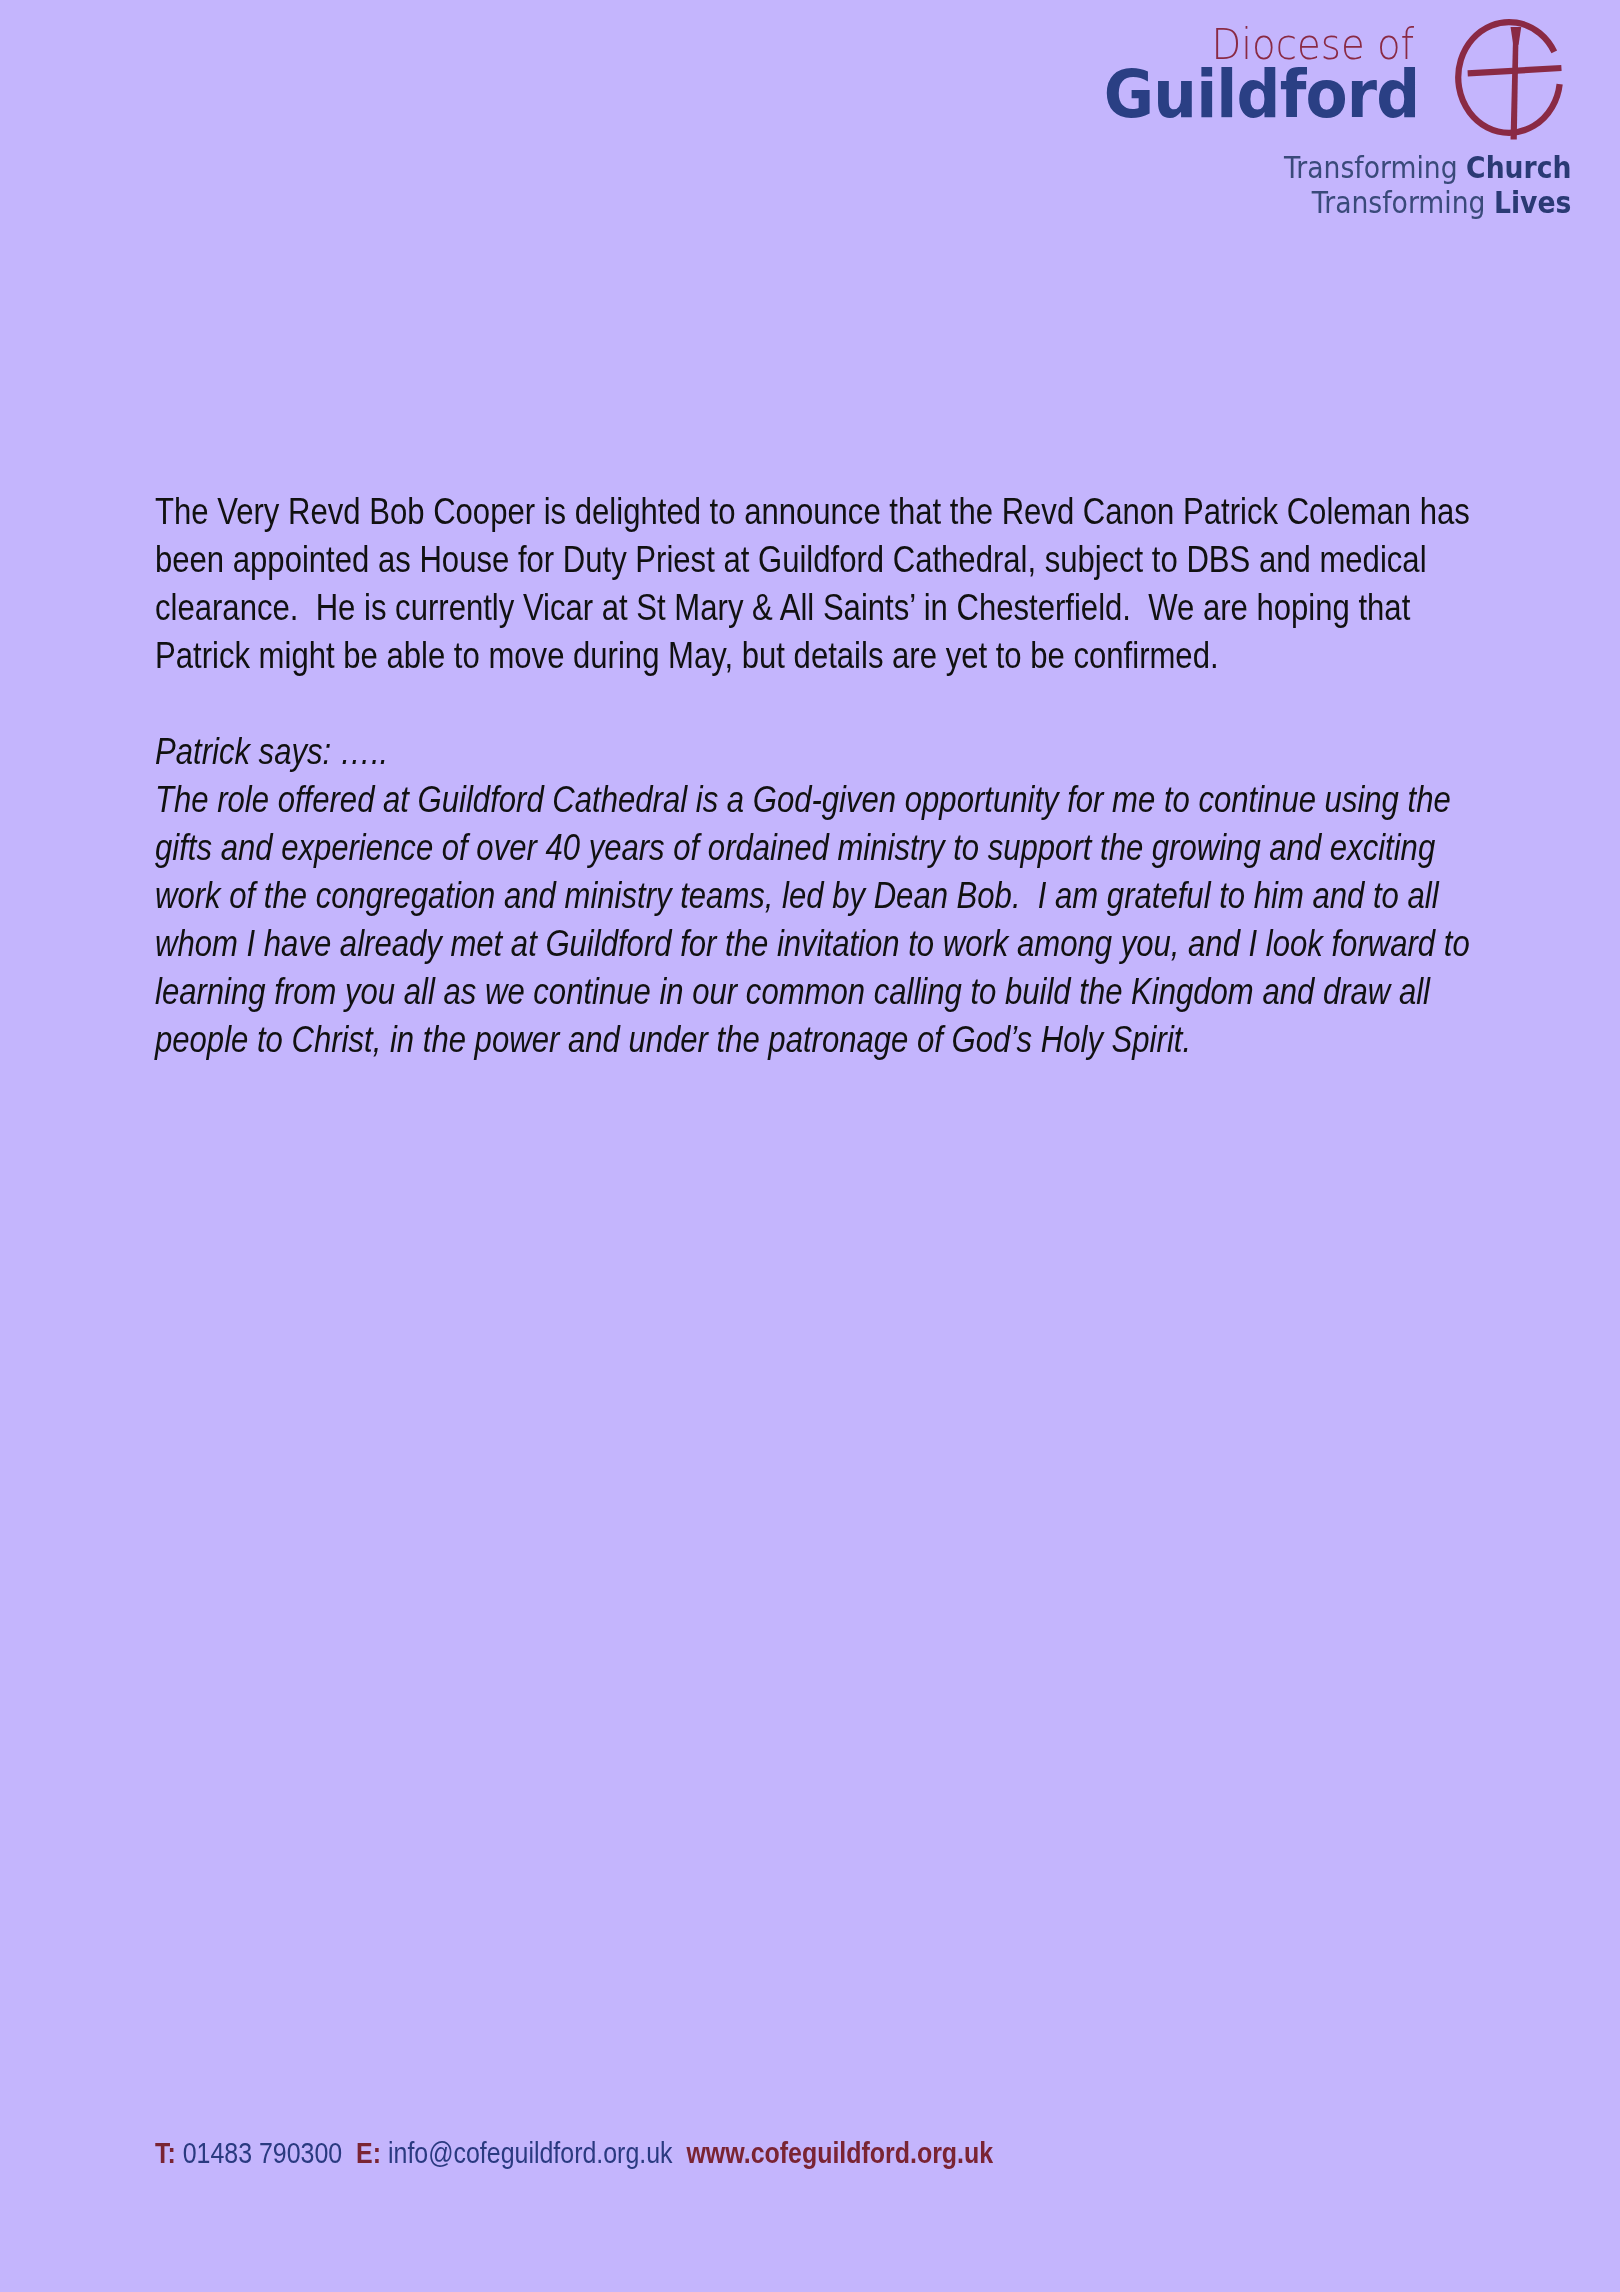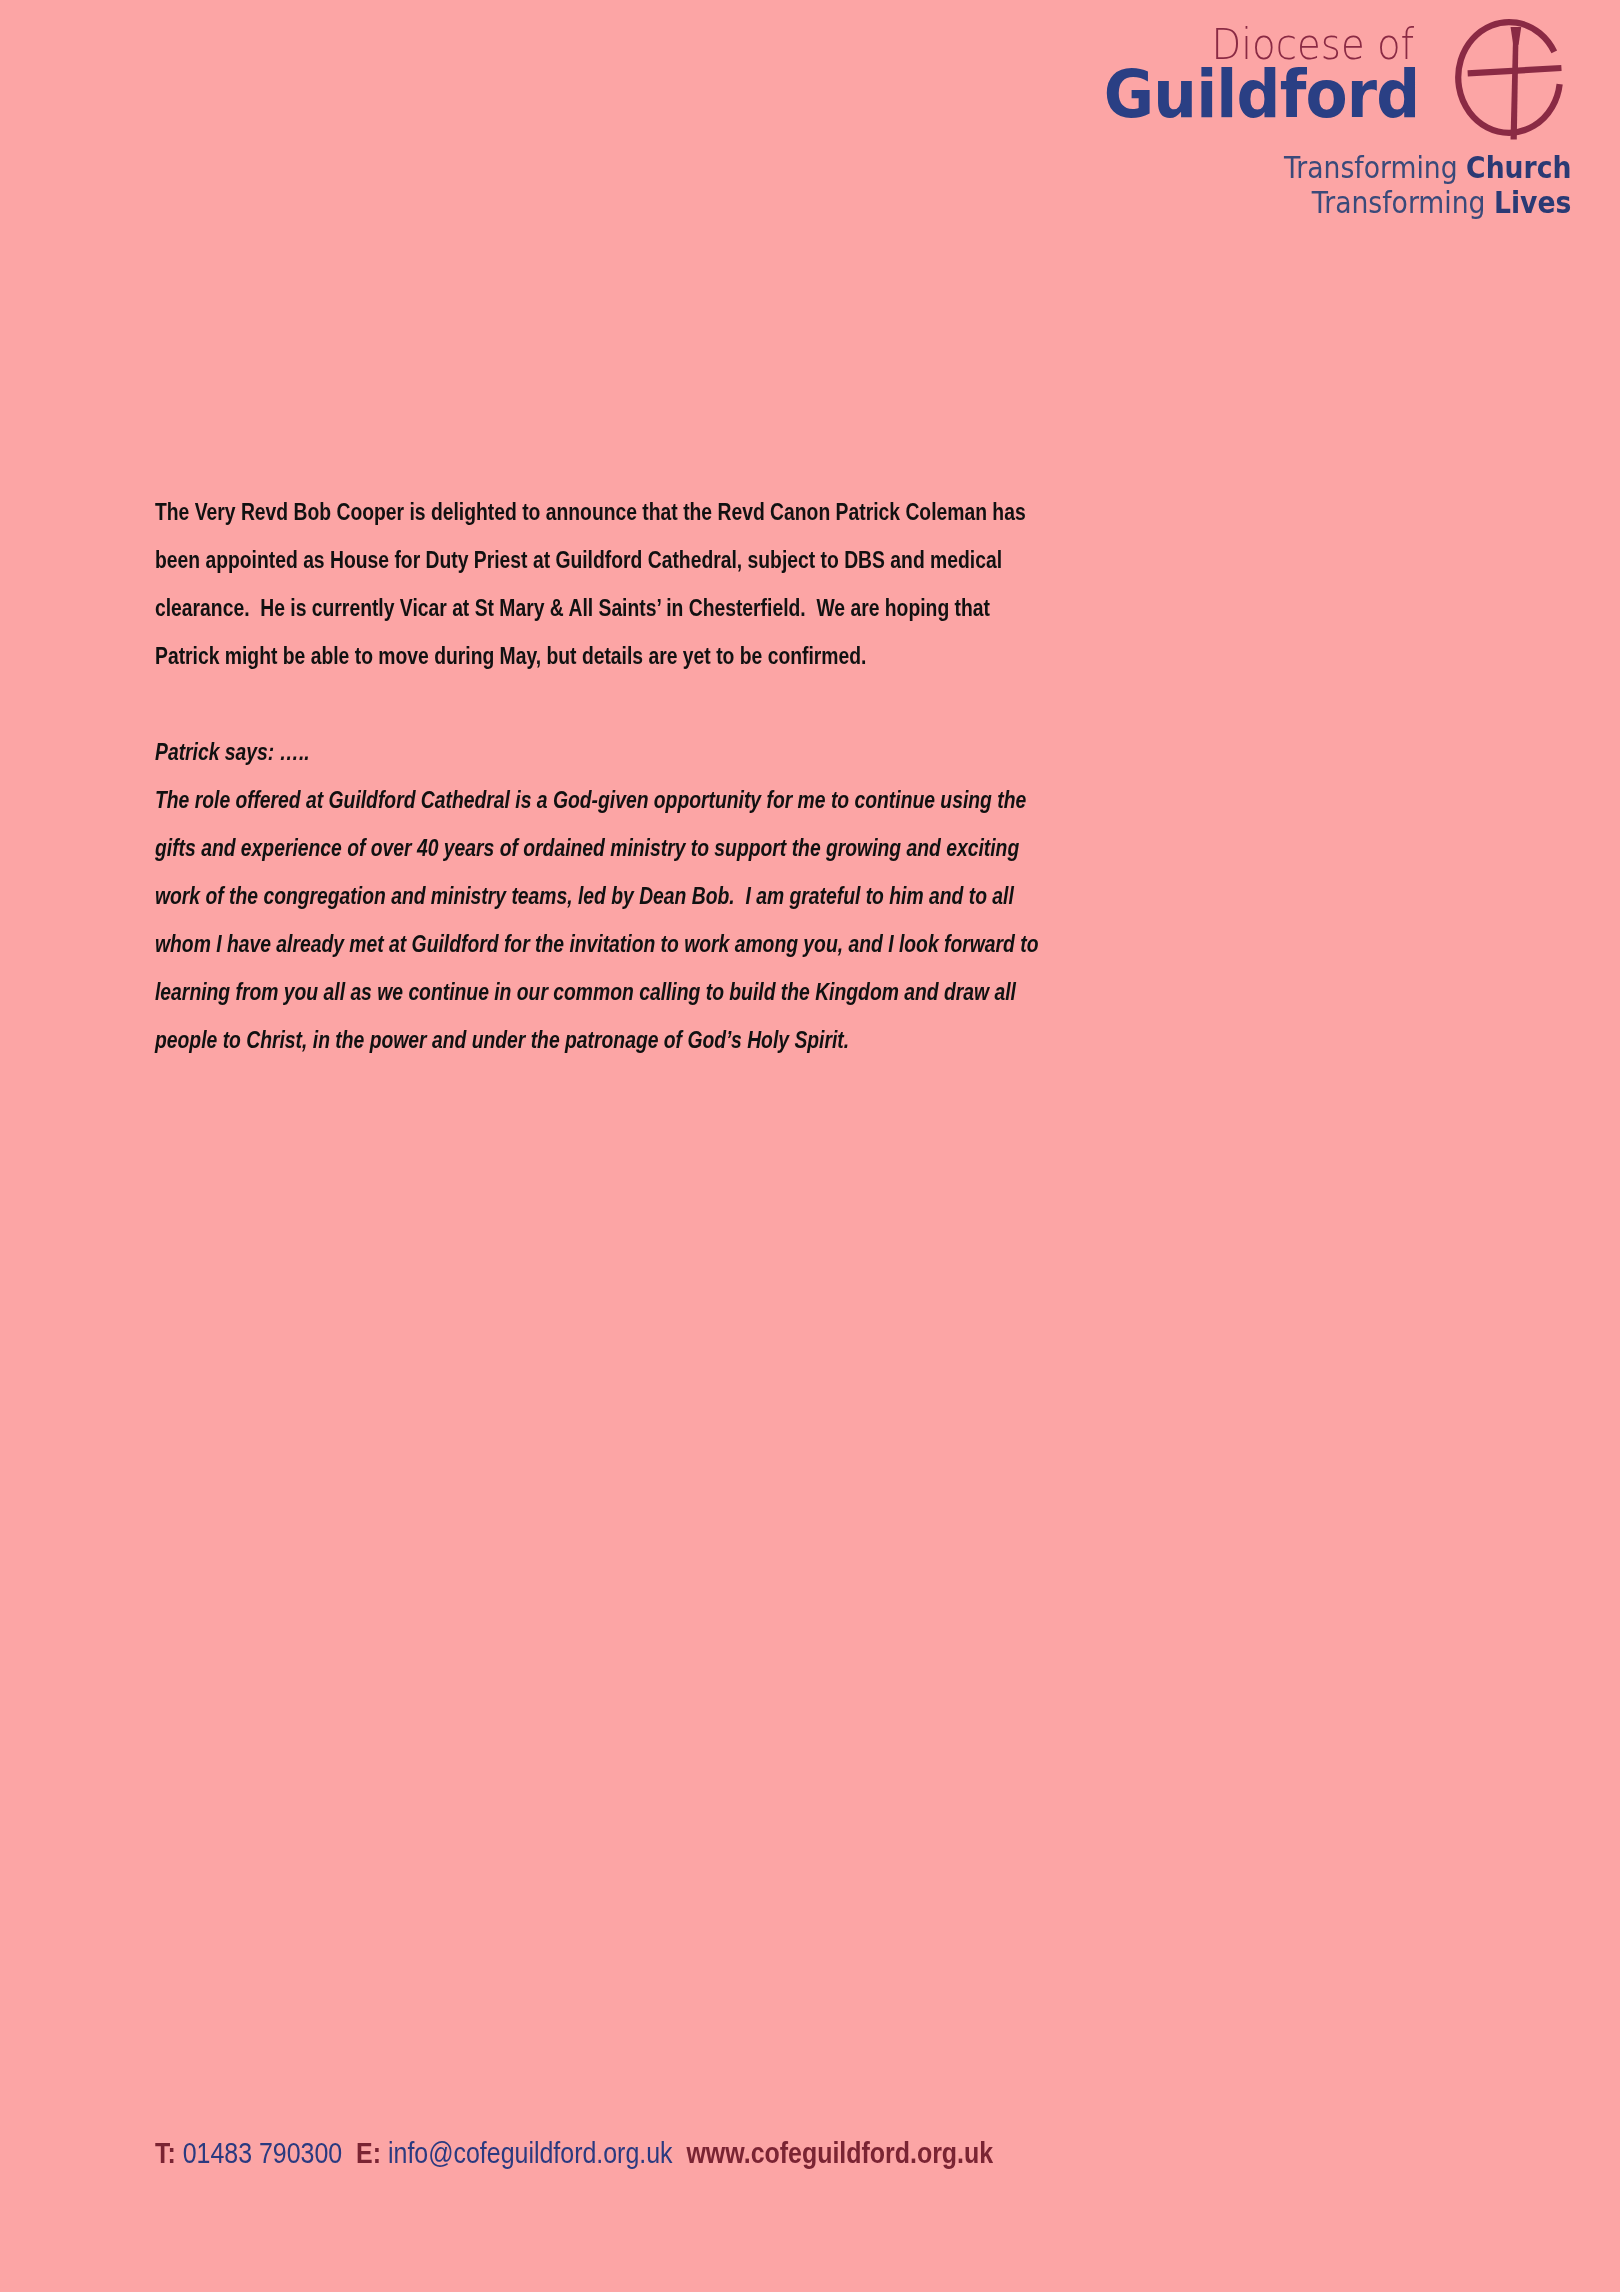--- a/index.html
+++ b/index.html
@@ -1,35 +1,35 @@
 <!DOCTYPE html>
 <html style="font-size:14.3px"><head>
 <meta charset="utf-8">
 <style>
   html, body { margin: 0; padding: 0; background: #ffffff; }
   body { width: 1620px; height: 2293px; position: relative; overflow: hidden; font-family: "Liberation Sans", sans-serif; }
-  .page { position: absolute; left: 0; top: 0; width: 1620px; height: 2293px; background: #fca5a5; }
+  .page { position: absolute; left: 0; top: 0; width: 1620px; height: 2293px; background: #c4b5fd; }
 
   
   .logo { position: absolute; left: 1137px; top: 9px; width: 466px; height: 224px; }
   .logo-diocese { position: absolute; right: 189px; top: 10.7px; font-family: "DejaVu Sans", sans-serif; font-weight: 300; font-size: 42px; color: #8a2a44; letter-spacing: 0px; white-space: nowrap; transform: scaleX(0.92); transform-origin: right center; }
   .logo-guildford { position: absolute; right: 184px; top: 47px; font-family: "DejaVu Sans", sans-serif; font-weight: bold; font-size: 66px; color: #2a3f84; white-space: nowrap; transform: scaleX(0.93); transform-origin: right center; letter-spacing: -0.9px; }
   .logo-mark { position: absolute; left: 317px; top: 9px; width: 122px; height: 125px; }
   .logo-tag { position: absolute; right: 32px; font-family: "DejaVu Sans", sans-serif; font-size: 29.6px; color: #3a4a7a; white-space: nowrap; transform: scaleX(0.9); transform-origin: right center; }
   .logo-tag b { color: #2a3a74; font-weight: bold; }
   .tag1 { top: 142px; }
   .tag2 { top: 177px; }
 
   
   .title { position: absolute; left: 155px; top: 265px; width: 1343px; color: #1f3271; font-weight: bold; font-size: 39px; line-height: 63px; }
   .title .line { display: block; white-space: nowrap; transform: scaleX(0.855); transform-origin: left center; }
   .title sup { font-size: 23px; vertical-align: 14.3px; line-height: 0; }
 
   
-  .body-text { position: absolute; left: 155px; top: 488px; width: 1343px; color: #111; font-size: 23px; line-height: 48px; font-weight: bold; }
+  .body-text { position: absolute; left: 155px; top: 488px; width: 1343px; color: #111; font-size: 37px; line-height: 48px; }
   .body-text .line { display: block; white-space: nowrap; transform: scaleX(0.84); transform-origin: left center; height: 48px; }
   .body-text .italic { font-style: italic; }
   .gap { height: 48px; }
 
   
   .footer { position: absolute; left: 155px; top: 2134px; font-size: 29px; line-height: 39px; white-space: nowrap; transform: scaleX(0.86); transform-origin: left center; }
   .footer .lbl { color: #7a2433; font-weight: bold; }
   .footer .val { color: #2a3a80; }
   .footer .web { color: #7a2433; font-weight: bold; }
 </style>

